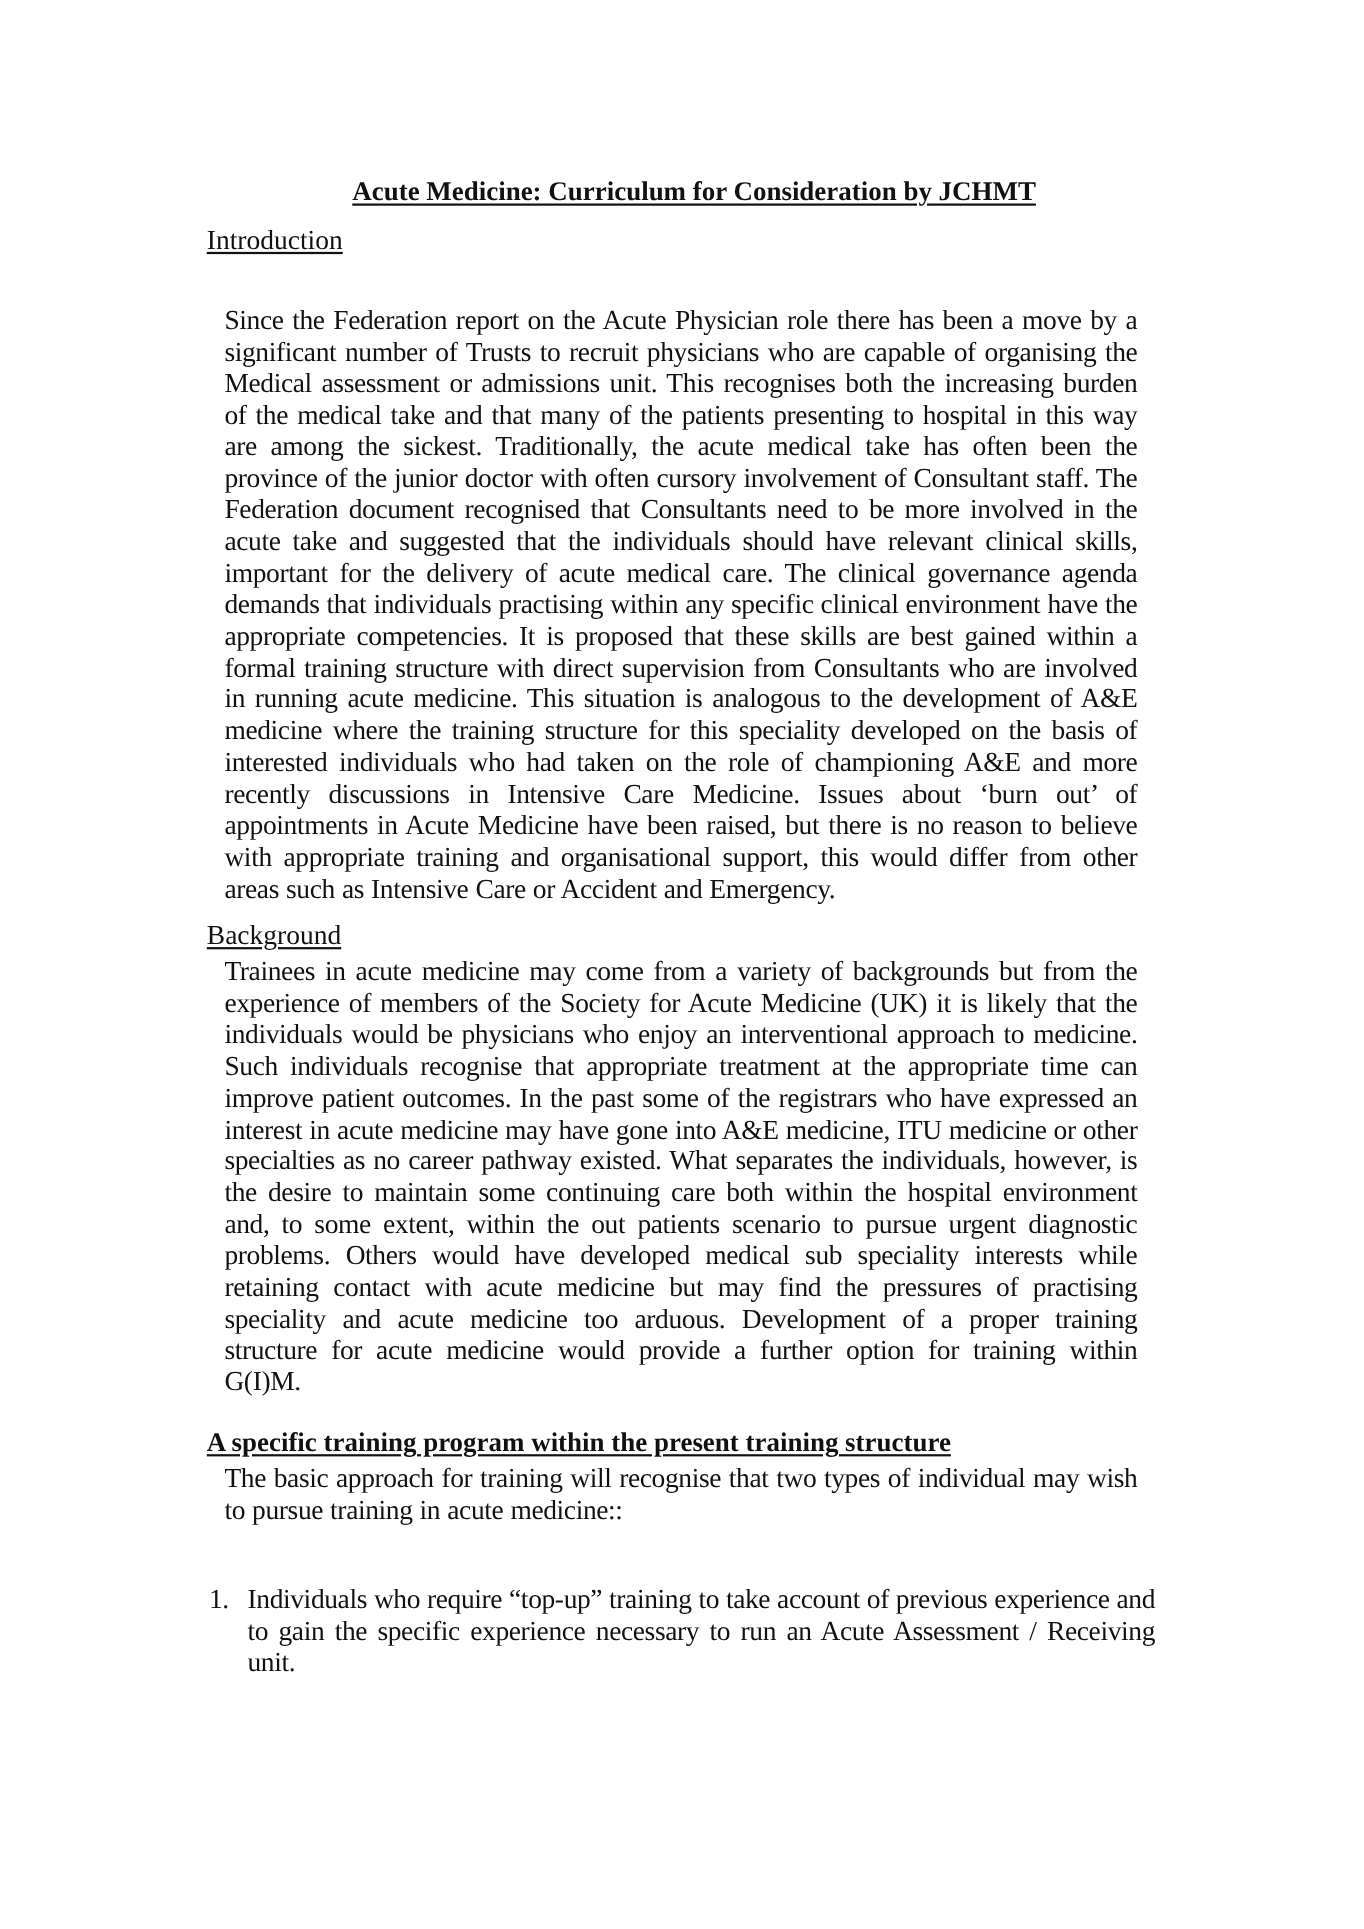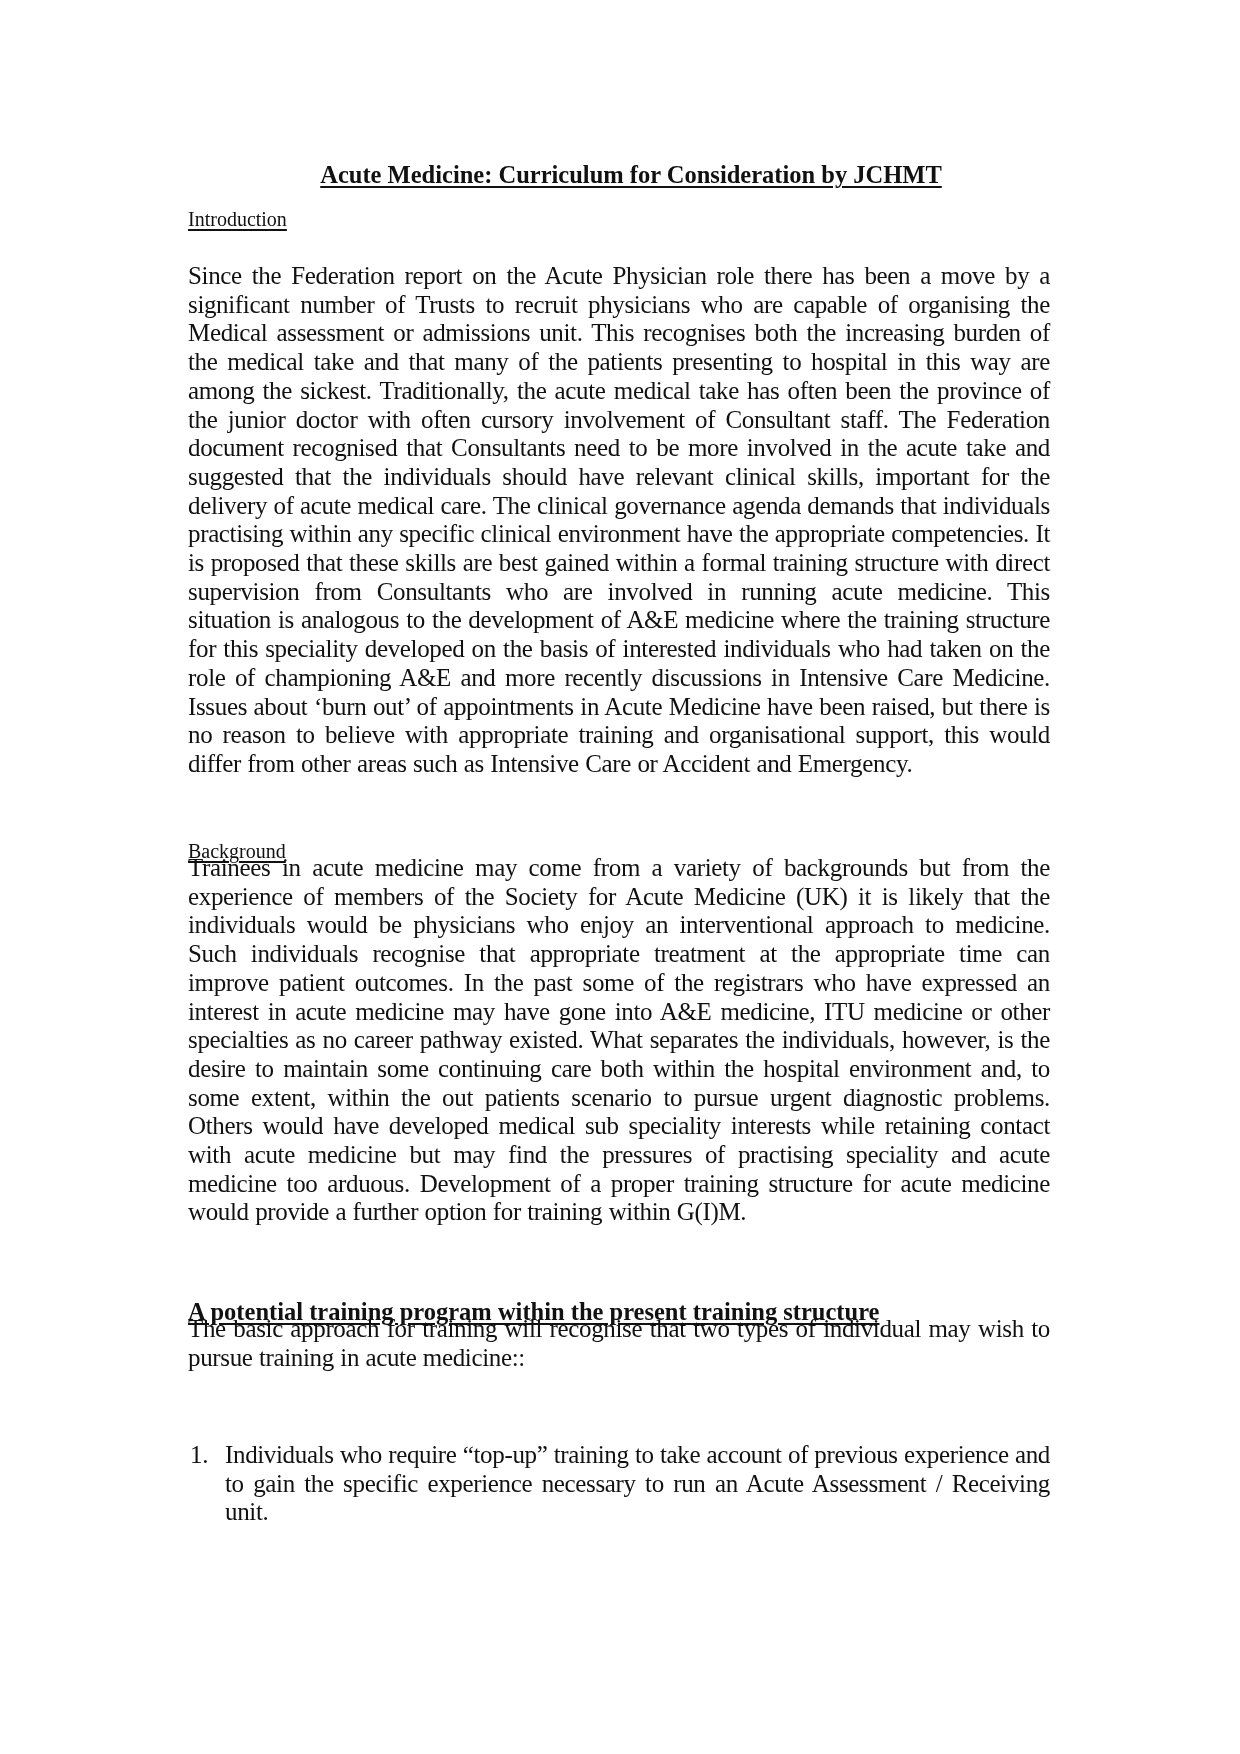--- a/index.html
+++ b/index.html
@@ -37,41 +37,41 @@
       text-decoration-thickness: 2px;
       text-underline-offset: 3px;
     }
     .block {
       position: absolute;
       left: 0;
       width: 862px;
       margin: 0;
     }
     .heading {
-      font-size: 20px;
+      font-size: 25px;
       line-height: 28.7px;
       font-weight: normal;
       margin: 0;
     }
     .heading span {
       text-decoration: underline;
       text-underline-offset: 3px;
     }
     .heading.bold {
       font-weight: bold;
       font-size: 24.5px;
     }
     .heading.bold span {
       text-decoration-thickness: 2px;
     }
     .para {
       font-size: 25px;
       line-height: 28.7px;
       text-align: justify;
-      margin: 0;
+      margin: 16px;
       letter-spacing: -0.35px;
       word-spacing: 0.5px;
     }
     .list {
       list-style: none;
       padding: 0;
       margin: 0;
     }
     .list-item {
       position: relative;
@@ -109,21 +109,21 @@
     <h2 class="heading">
       <span>Background</span>
     </h2>
   </div>
   <div class="block" style="top:854px;">
     <p class="para">Trainees in acute medicine may come from a variety of backgrounds but from the experience of members of the Society for Acute Medicine (UK) it is likely that the individuals would be physicians who enjoy an interventional approach to medicine.  Such individuals recognise that appropriate treatment at the appropriate time can improve patient outcomes.  In the past some of the registrars who have expressed an interest in acute medicine may have gone into A&amp;E medicine, ITU medicine or other specialties as no career pathway existed.  What separates the individuals, however, is the desire to maintain some continuing care both within the hospital environment and, to some extent, within the out patients scenario to pursue urgent diagnostic problems.  Others would have developed medical sub speciality interests while retaining contact with acute medicine but may find the pressures of practising speciality and acute medicine too arduous.  Development of a proper training structure for acute medicine would provide a further option for training within G(I)M.</p>
   </div>
 
   <div class="block" style="top:1298px;">
     <h2 class="heading bold">
-      <span>A potential training program within the present training structure</span>
+      <span>A specific training program within the present training structure</span>
     </h2>
   </div>
   <div class="block" style="top:1315px;">
     <p class="para">The basic approach for training will recognise that two types of individual may wish to pursue training in acute medicine::</p>
   </div>
   <div class="block" style="top:1441px;">
     <ol class="list">
       <li class="list-item">
         <span class="list-num">1.</span>
         <span>Individuals who require “top-up” training to take account of previous experience and to gain the specific experience necessary to run an Acute Assessment / Receiving unit.</span>

